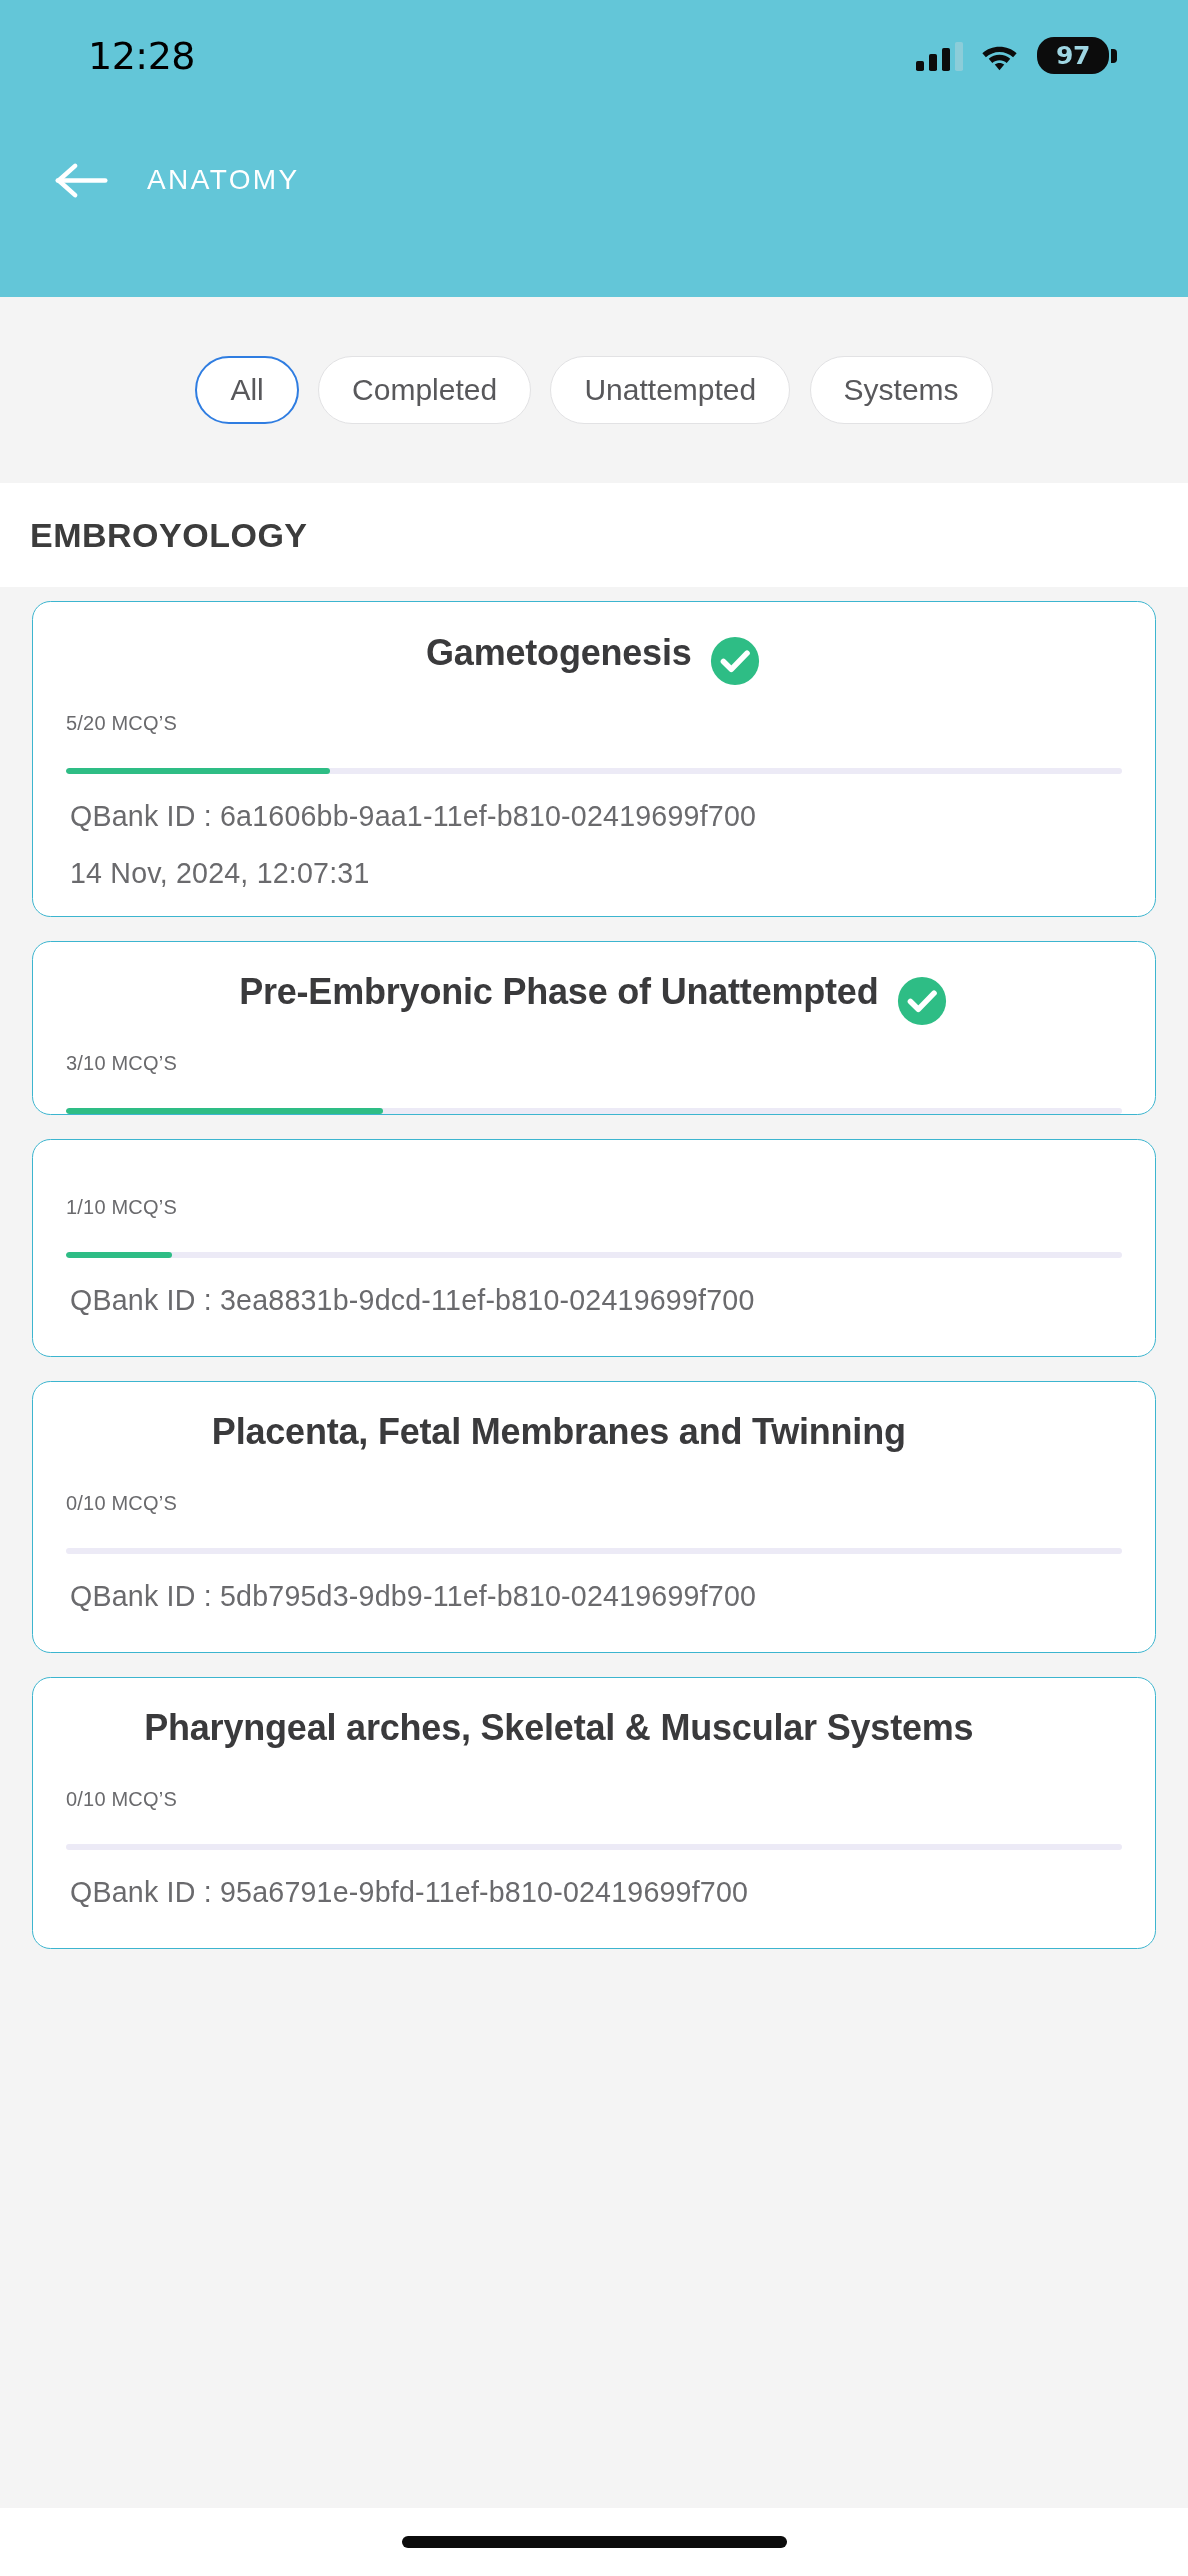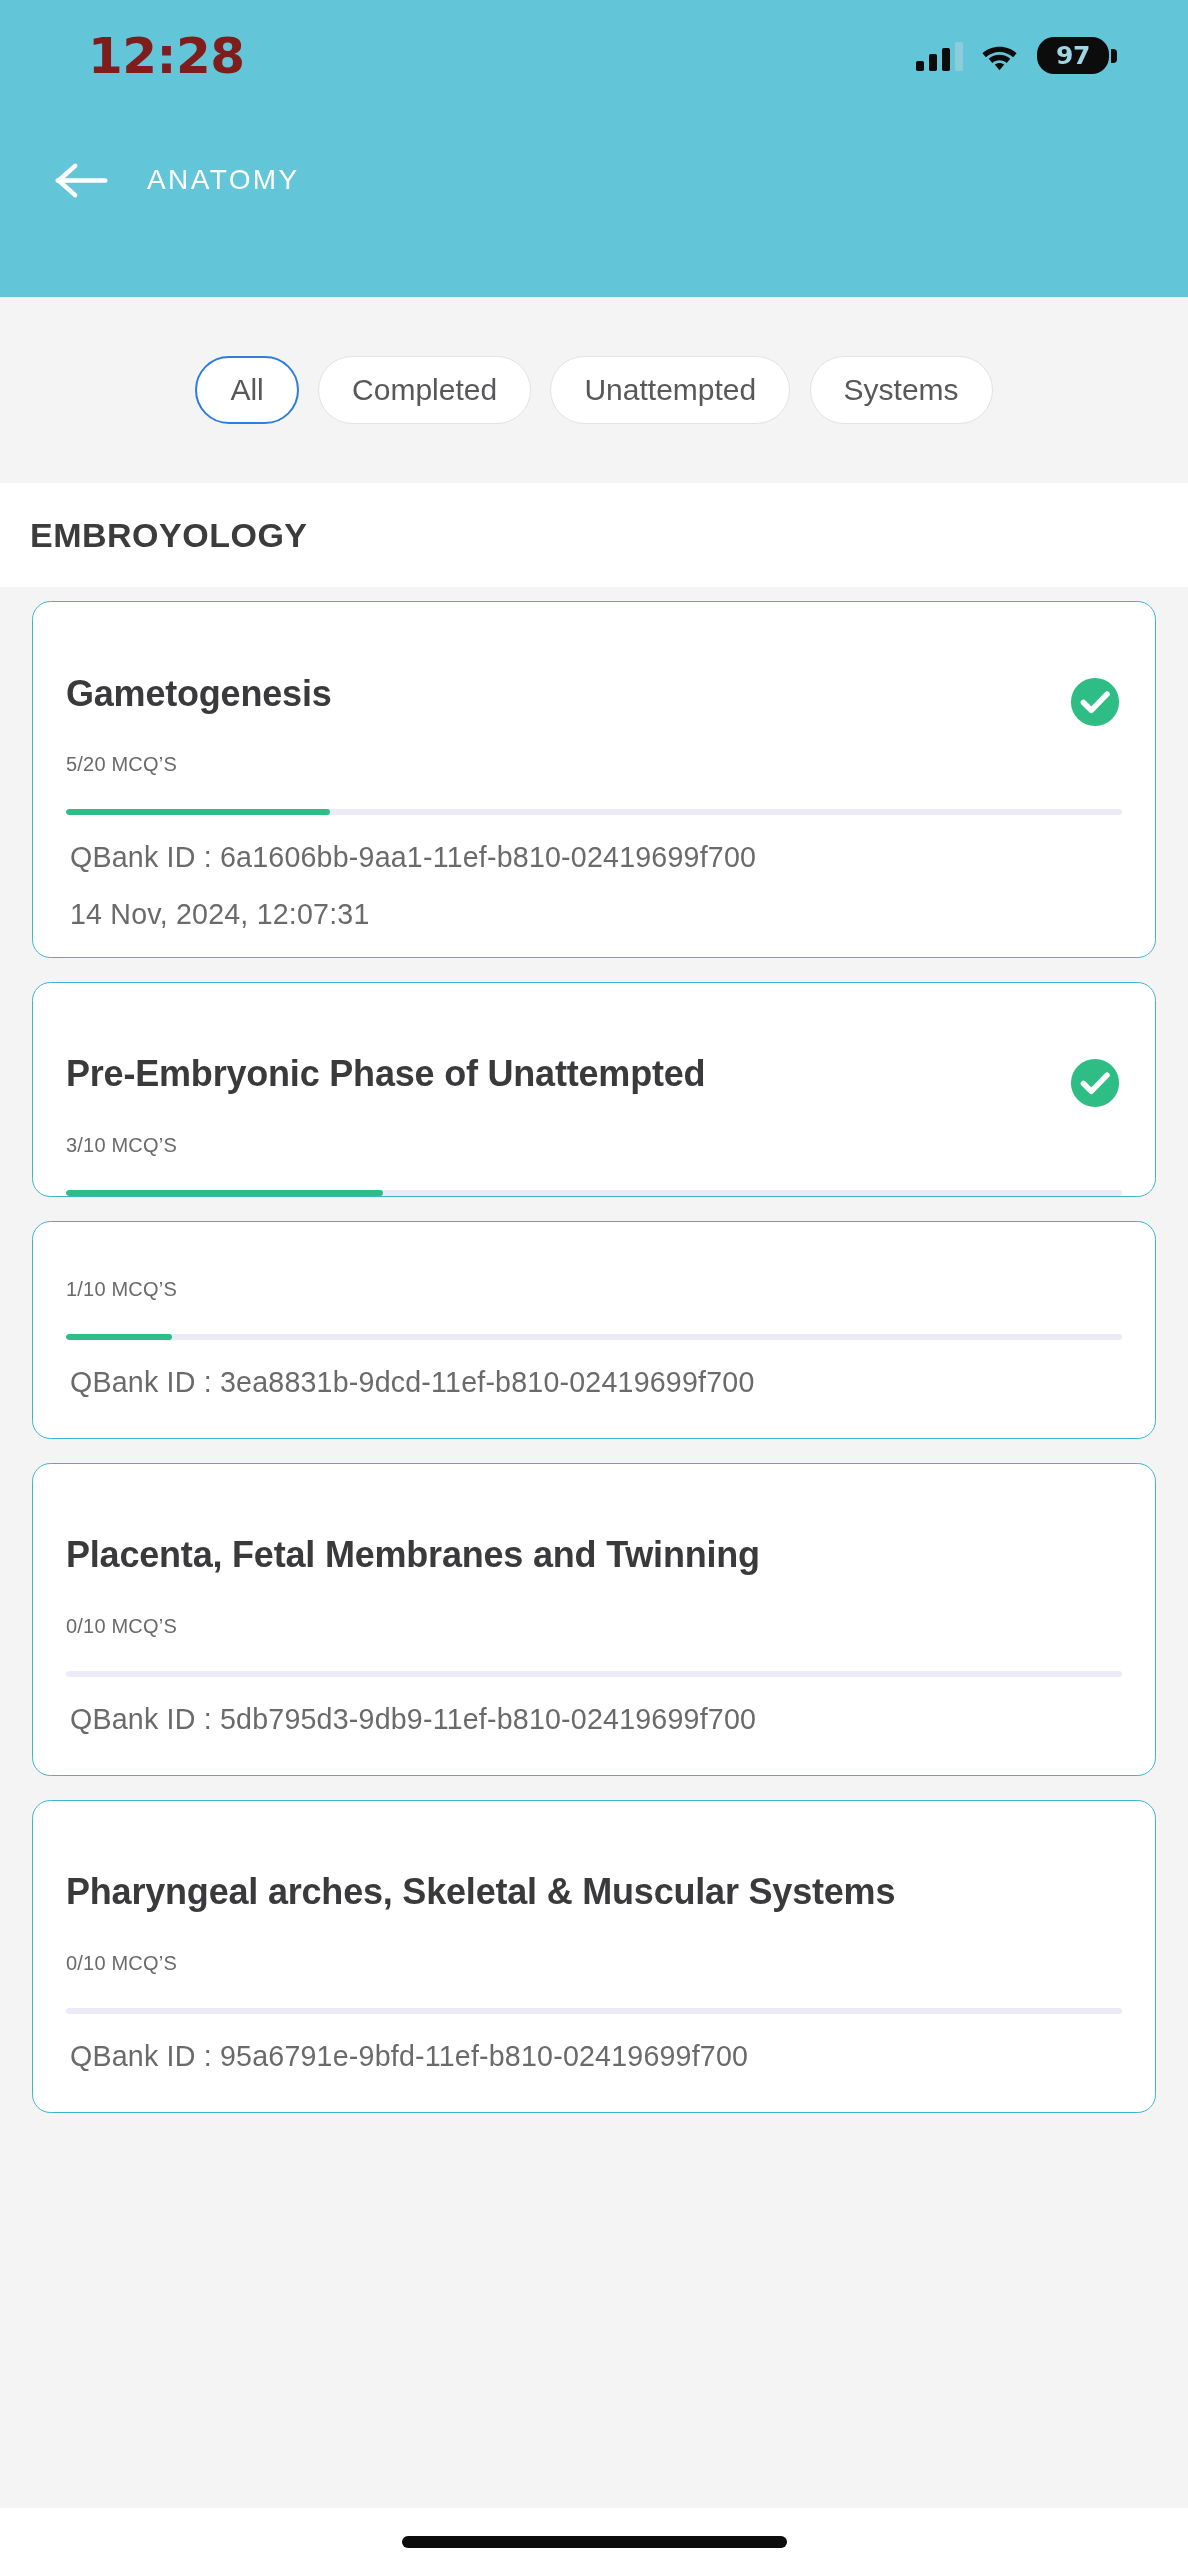--- a/index.html
+++ b/index.html
@@ -18,23 +18,23 @@
     position:relative;
   }
   .statusbar {
     height:111px;
     display:flex;
     align-items:center;
     justify-content:space-between;
     padding:0 79px 0 88px;
   }
   .clock {
-    font-size:50px;
-    font-weight:700;
-    color:#7f1d1d;
+    font-size:38px;
+    font-weight:400;
+    color:#000000;
     letter-spacing:-0.5px;
     font-family:"DejaVu Sans", sans-serif;
   }
   .status-right { display:flex; align-items:center; gap:16.6px; }
   .signal { display:flex; align-items:flex-end; gap:4.6px; height:31px; }
   .signal i { width:8.3px; background:#0c0c0c; border-radius:1.8px; display:block; }
   .signal i:nth-child(1){ height:10px; }
   .signal i:nth-child(2){ height:16.6px; }
   .signal i:nth-child(3){ height:23px; }
   .signal i:nth-child(4){ height:29.5px; background:#8ccdd9; }
@@ -124,23 +124,22 @@
     background:#ffffff;
     border:1.8px solid #3cb5cf;
     border-radius:18.4px;
     margin-bottom:24px;
     padding:29.5px 0 0 0;
     position:relative;
   }
   .card-head {
     display:flex;
     align-items:flex-start;
-    justify-content:space-between;
+    justify-content:center;
     padding:0 35px 0 33px;
-    margin-top:41px;
   }
   .card-title {
     font-size:36px;
     font-weight:700;
     color:#3a3a3c;
     line-height:1.15;
     letter-spacing:-0.2px;
     padding-right:18.4px;
   }
   .status-icon { flex:0 0 auto; width:50px; height:50px; margin-top:4.6px; }

